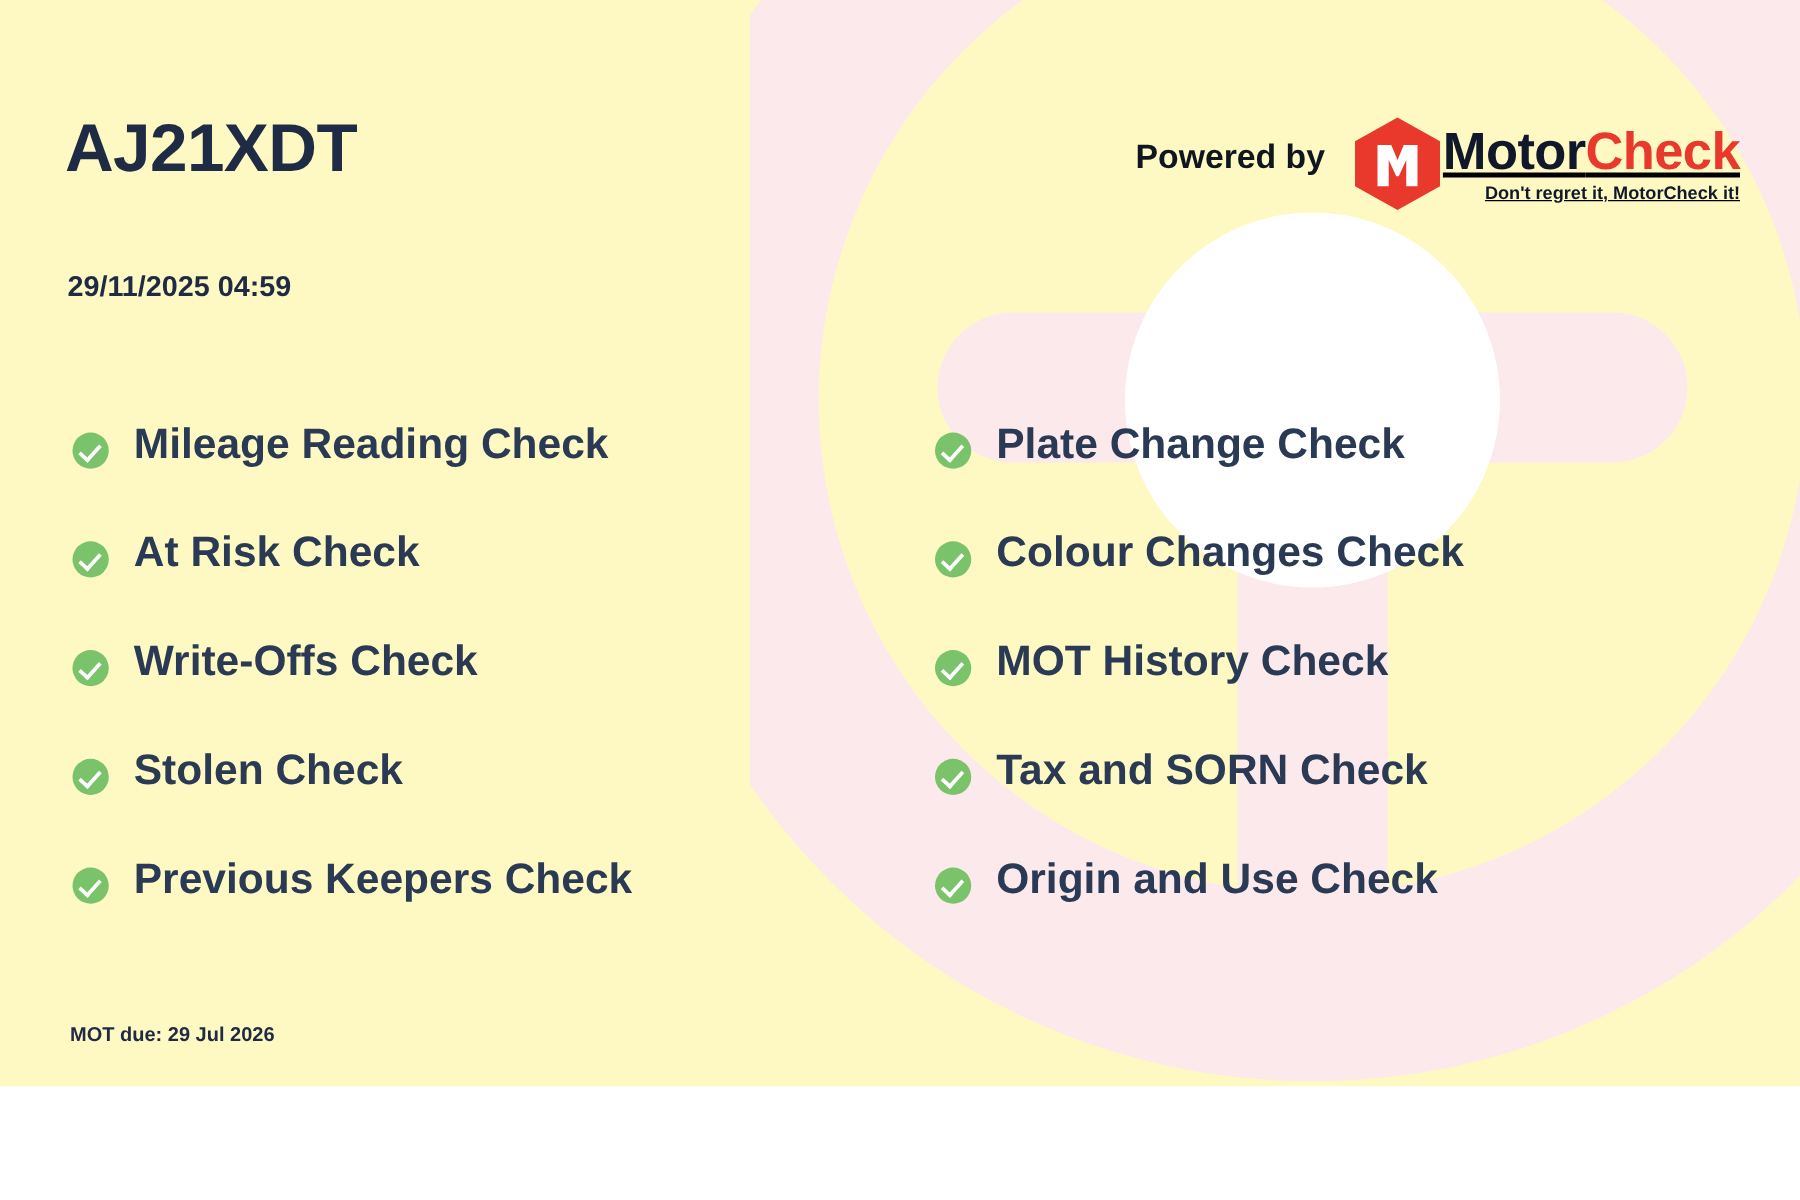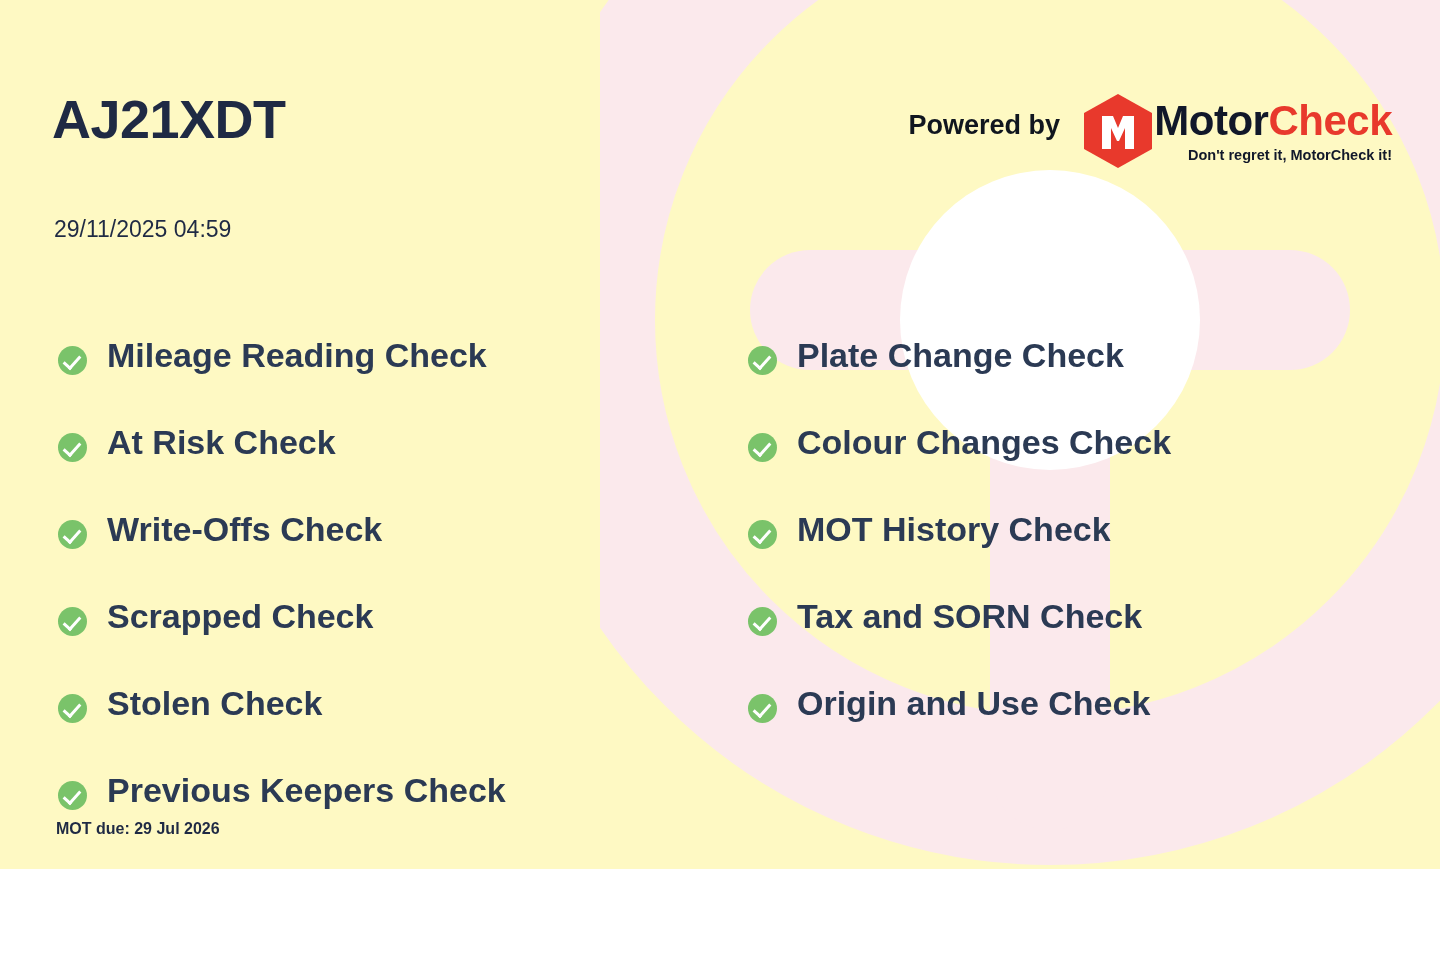--- a/index.html
+++ b/index.html
@@ -53,21 +53,21 @@
     font-weight: bold;
     color: #1f2a44;
     line-height: 1.1;
     z-index: 2;
   }
   .timestamp {
     position: absolute;
     left: 54px;
     top: 216px;
     font-size: 23px;
-    font-weight: normal;
+    font-weight: bold;
     color: #1f2a44;
     z-index: 2;
   }
 
   
   .powered {
     position: absolute;
     right: 380px;
     top: 110px;
     font-size: 27px;
@@ -76,20 +76,21 @@
     z-index: 2;
     white-space: nowrap;
   }
   .logo-block {
     position: absolute;
     right: 48px;
     top: 92px;
     display: flex;
     align-items: center;
     z-index: 2;
+    text-decoration: underline;
   }
   .logo-mark {
     width: 72px;
     height: 78px;
     position: relative;
   }
   .logo-text {
     display: flex;
     flex-direction: column;
     justify-content: center;
@@ -215,24 +216,20 @@
       <div class="check-row">
         <span class="tick"></span>
         <span class="check-label">At Risk Check</span>
       </div>
       <div class="check-row">
         <span class="tick"></span>
         <span class="check-label">Write-Offs Check</span>
       </div>
       <div class="check-row">
         <span class="tick"></span>
-        <span class="check-label">Scrapped Check</span>
-      </div>
-      <div class="check-row">
-        <span class="tick"></span>
         <span class="check-label">Stolen Check</span>
       </div>
       <div class="check-row">
         <span class="tick"></span>
         <span class="check-label">Previous Keepers Check</span>
       </div>
     </div>
 
     <div class="col col-right">
       <div class="check-row">

